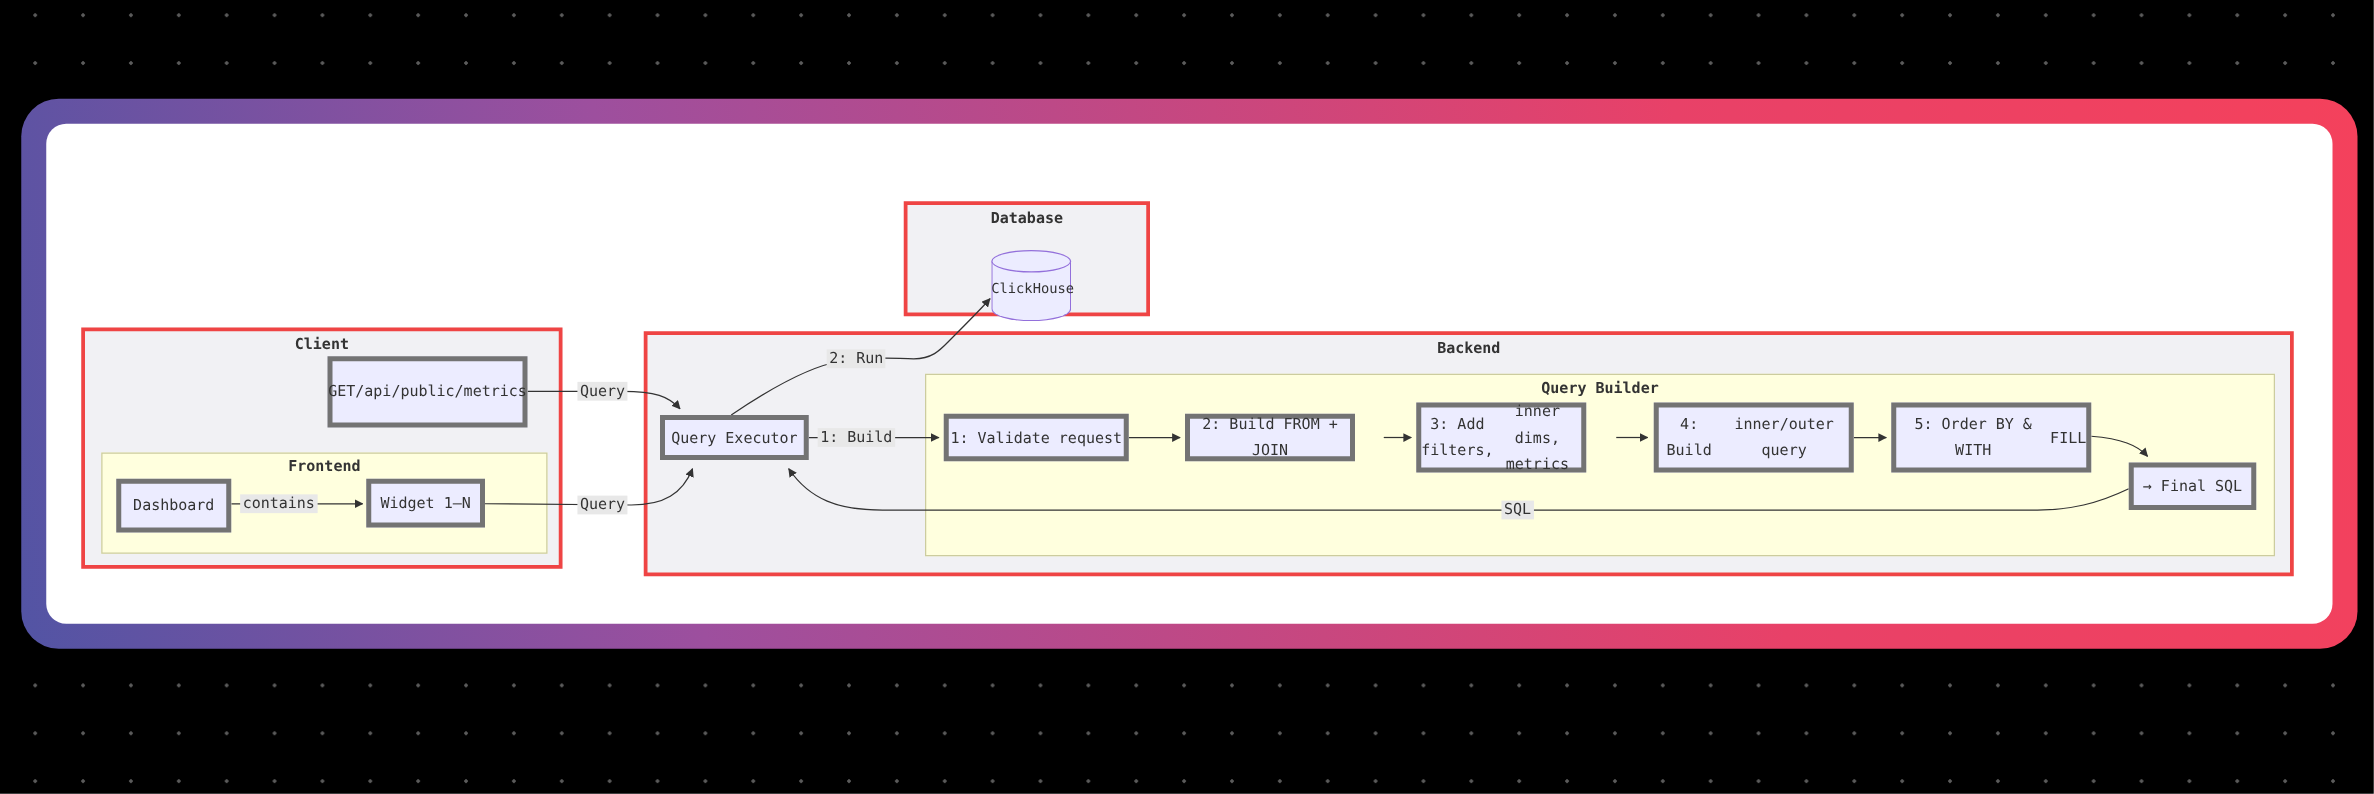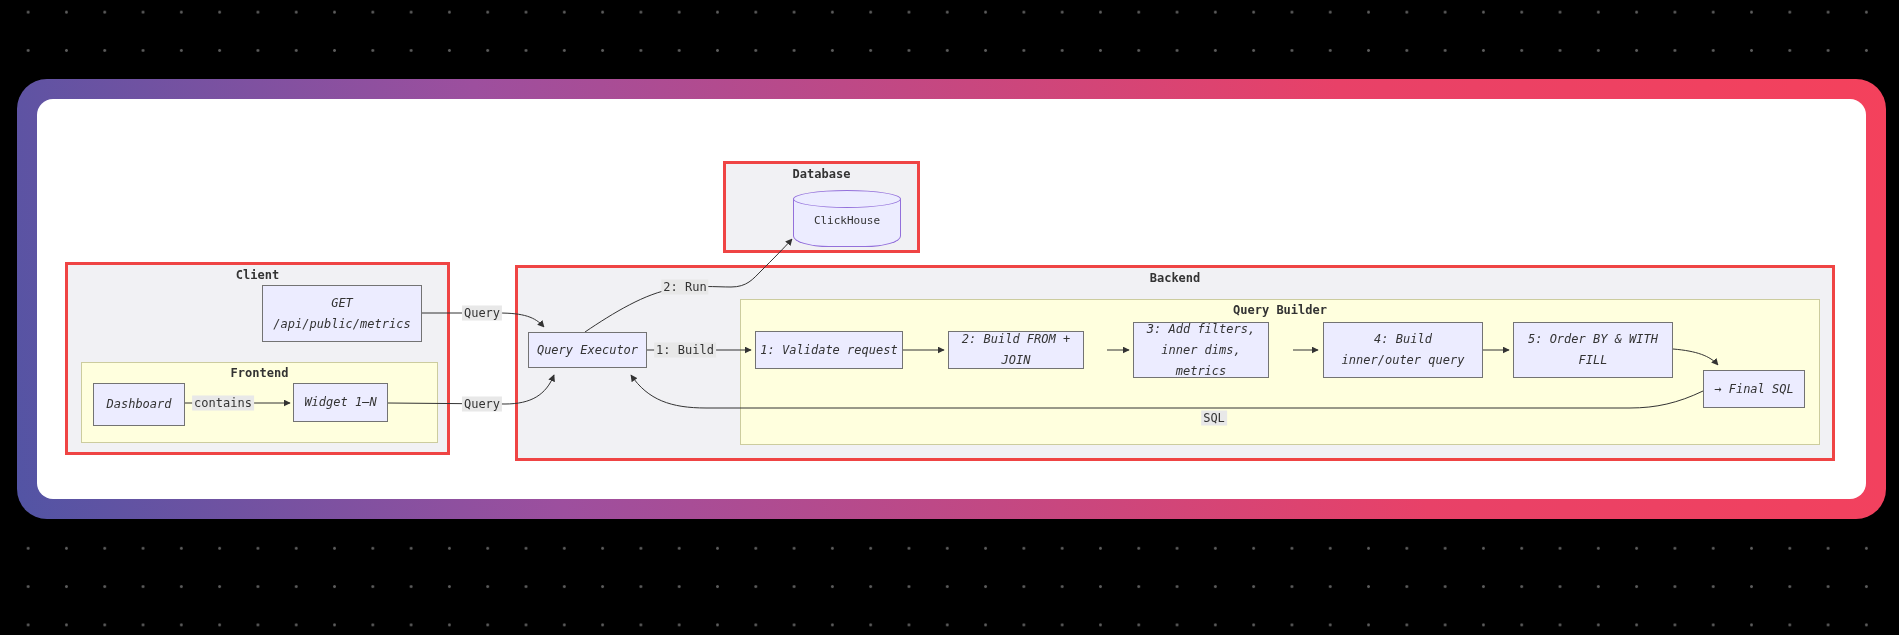--- a/index.html
+++ b/index.html
@@ -27,23 +27,23 @@
   .cluster{
     position:absolute;box-sizing:border-box;
     background:#f1f1f4;border:3px solid #ef4444;
   }
   .cluster.inner{background:#ffffde;border:1px solid #cccc9e;}
   .cluster-title{
     position:absolute;top:3px;left:0;right:0;text-align:center;
     font-weight:600;font-size:12px;color:#333;
   }
   .node{
-    position:absolute;box-sizing:border-box;background:#ECECFF;border:1px solid #737373;
-    display:flex;flex-direction:column;align-items:center;justify-content:center;
-    text-align:center;line-height:21px;color:#333;font-style:italic;
+    position:absolute;box-sizing:border-box;background:#ECECFF;border:4px solid #737373;
+    display:flex;align-items:center;justify-content:center;
+    text-align:center;line-height:21px;color:#333;
   }
   .edge-layer{position:absolute;inset:0;}
   .edge-label{
     position:absolute;transform:translate(-50%,-50%);
     background:#e8e8e8;padding:0 2px;line-height:15px;white-space:nowrap;color:#333;
   }
   .cylinder{position:absolute;}
   .cyl-body{
     position:absolute;left:0;right:0;top:9px;bottom:0;
     background:#ECECFF;border:1px solid #9370DB;border-top:none;box-sizing:border-box;
@@ -99,21 +99,21 @@
       <path d="M903,350 L944,350" marker-end="url(#arrow)"></path>
       <path d="M1107,350 L1129,350" marker-end="url(#arrow)"></path>
       <path d="M1293,350 L1318,350" marker-end="url(#arrow)"></path>
       <path d="M1483,350 L1509,350" marker-end="url(#arrow)"></path>
       <path d="M1673,349 C1697,351 1710,356 1718,365" marker-end="url(#arrow)"></path>
       <path d="M1703,391 C1678,403 1656,408 1630,408 L706,408 C671,408 648,400 631,375" marker-end="url(#arrow)"></path>
       <path d="M585,332 C613,313 646,293 673,289 C697,285 716,287 731,287 C747,287 753,279 761,271 C773,259 784,248 792,239" marker-end="url(#arrow)"></path>
     </g>
   </svg>
 
-  <div class="cylinder" style="left:793px;top:190px;width:64px;height:57px;padding-left:44px;">
+  <div class="cylinder" style="left:793px;top:200px;width:64px;height:57px;">
     <div class="cyl-body"></div>
     <div class="cyl-top"></div>
     <span class="cyl-label">ClickHouse</span>
   </div>
 
   <div class="node" style="left:262px;top:285px;width:160px;height:57px;">
     <span>GET</span>
     <span>/api/public/metrics</span>
   </div>
 
@@ -154,15 +154,15 @@
 
   <div class="node" style="left:1703px;top:370px;width:102px;height:38px;">
     <span>→ Final SQL</span>
   </div>
 
   <span class="edge-label" style="left:482px;top:313px;">Query</span>
   <span class="edge-label" style="left:482px;top:404px;">Query</span>
   <span class="edge-label" style="left:223px;top:403px;">contains</span>
   <span class="edge-label" style="left:685px;top:350px;">1: Build</span>
   <span class="edge-label" style="left:685px;top:287px;">2: Run</span>
-  <span class="edge-label" style="left:1214px;top:408px;margin-top:10px;">SQL</span>
+  <span class="edge-label" style="left:1214px;top:408px;">SQL</span>
 
 </div>
 
 </body></html>

